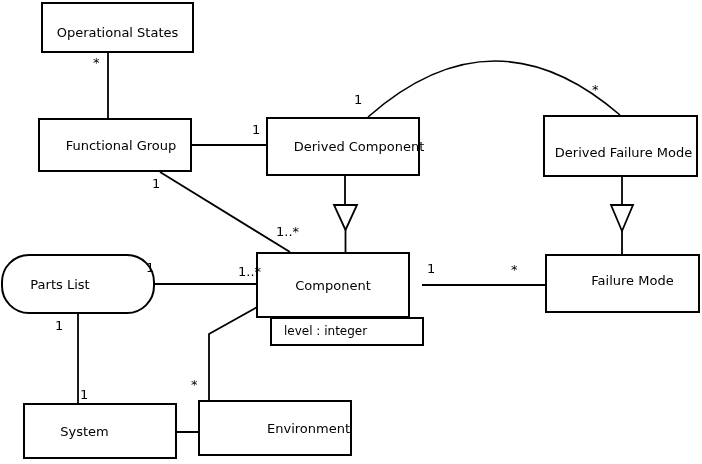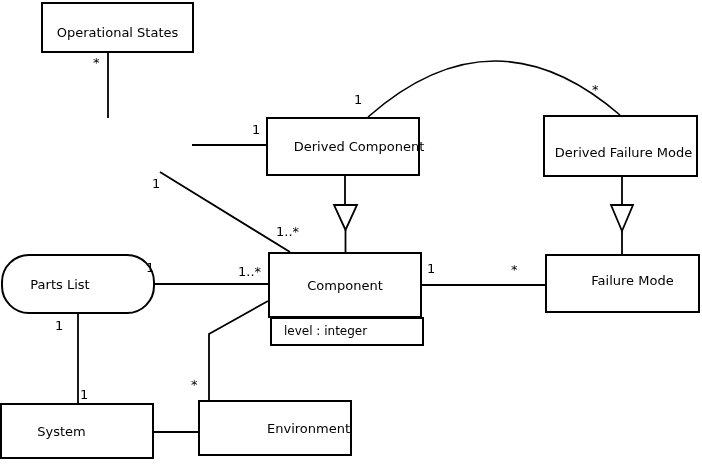--- a/index.html
+++ b/index.html
@@ -42,21 +42,21 @@
     position: absolute;
     font-size: 13px;
     line-height: 15px;
     white-space: nowrap;
   }
   
   .os   { padding-top: 10px; }
   .fg   { padding-left: 12px; }
   .dfm  { padding-top: 12px; padding-left: 6px; }
   .pl   { padding-right: 36px; border-radius: 28px; }
-  .sys  { padding-right: 31px; }
+  .sys  { padding-right: 31px; margin-left: 23px; }
   .env  { padding-left: 6px; justify-content: flex-end; }
   .fm   { padding-bottom: 6px; padding-left: 20px; }
 </style>
 </head>
 <body>
 
 <div id="canvas">
 
   <svg id="wires" width="702" height="464" viewBox="0 0 702 464">
     <g stroke="#000000" stroke-width="1.8" fill="none">
@@ -75,34 +75,37 @@
       <path d="M622,231 L622,254"></path>
       <polygon points="334,205 357,205 345.5,230" fill="#ffffff"></polygon>
       <polygon points="611,205 633,205 622,231" fill="#ffffff"></polygon>
     </g>
   </svg>
 
   <div class="uml-class os" style="left:41px; top:2px; width:153px; height:51px;">
     <span>Operational States</span>
   </div>
 
+  <div class="uml-class fg" style="left:38px; top:118px; width:154px; height:54px;">
+    <span>Functional Group</span>
+  </div>
 
   <div class="uml-class" style="left:266px; top:117px; width:154px; height:59px;padding-left:32px;">
     <span>Derived Component</span>
   </div>
 
   <div class="uml-class dfm" style="left:543px; top:115px; width:155px; height:62px;">
     <span>Derived Failure Mode</span>
   </div>
 
   <div class="uml-class pl" style="left:1px; top:254px; width:154px; height:60px;">
     <span>Parts List</span>
   </div>
 
-  <div class="uml-class" style="left:268px; top:252px; width:154px; height:66px;">
+  <div class="uml-class" style="left:256px; top:252px; width:154px; height:66px;">
     <span>Component</span>
   </div>
   <div class="uml-attrs" style="left:270px; top:317px; width:154px; height:29px;">
     <span>level : integer</span>
   </div>
 
   <div class="uml-class fm" style="left:545px; top:254px; width:155px; height:59px;">
     <span>Failure Mode</span>
   </div>
 

